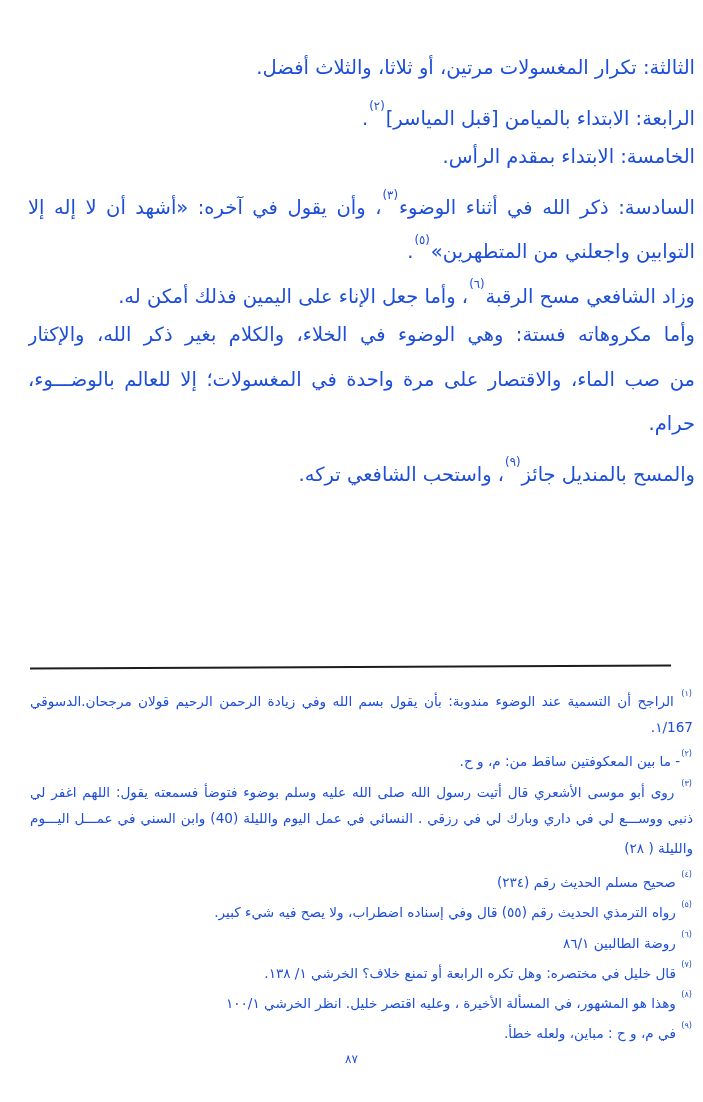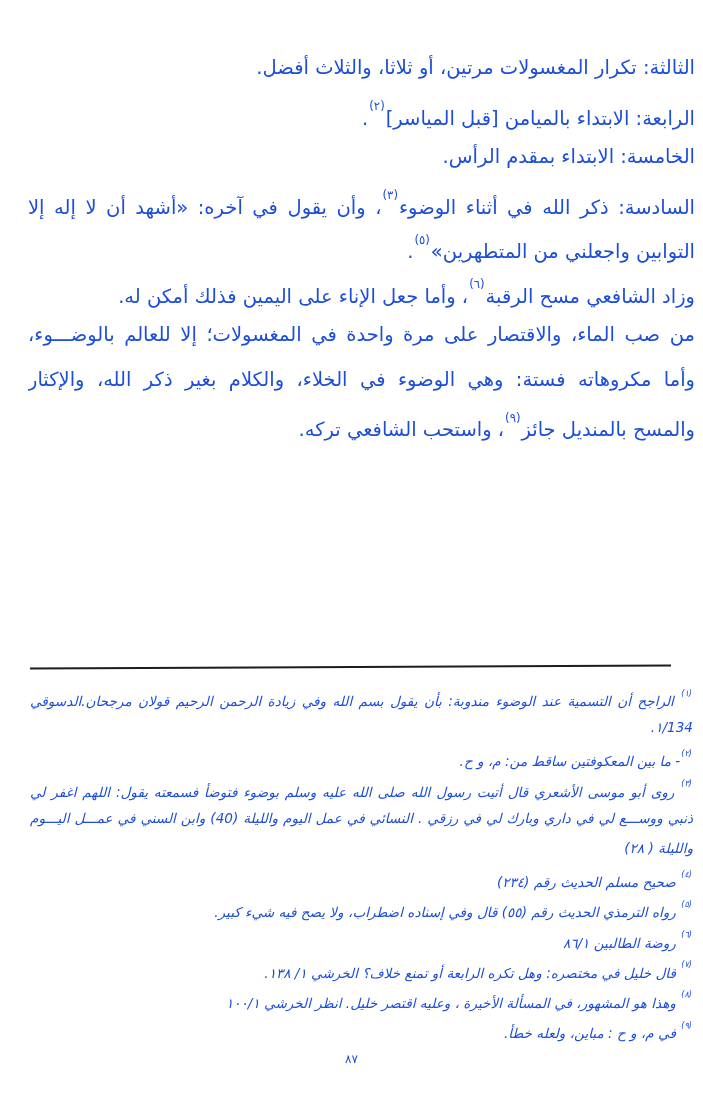--- a/index.html
+++ b/index.html
@@ -28,21 +28,21 @@
   }
   .main-text .line { height: 44.5px; overflow: hidden; }
   .footnotes {
     position: absolute;
     top: 682px;
     right: 10px;
     left: 30px;
     font-size: 13.6px;
     line-height: 30.2px;
   }
-  .footnotes .line { height: 30.2px; overflow: hidden; font-style: italic; }
+  .footnotes .line { height: 30.2px; overflow: hidden; }
   .line { text-align: right; white-space: nowrap; }
   .line.just {
     white-space: normal;
     text-align: justify;
     text-align-last: justify;
   }
   sup.fnmark {
     font-size: 0.6em;
     position: relative;
     top: -0.55em;
@@ -72,28 +72,29 @@
 <body>
 
 <div class="page">
   <div class="main-text">
       <div class="line">الثالثة: تكرار المغسولات مرتين، أو ثلاثا، والثلاث أفضل.</div>
       <div class="line">الرابعة: الابتداء بالميامن [قبل المياسر]<sup class="fnmark">(٢)</sup>.</div>
       <div class="line">الخامسة: الابتداء بمقدم الرأس.</div>
       <div class="line just">السادسة: ذكر الله في أثناء الوضوء<sup class="fnmark">(٣)</sup>، وأن يقول في آخره: «أشهد أن لا إله إلا</div>
       <div class="line">التوابين واجعلني من المتطهرين»<sup class="fnmark">(٥)</sup>.</div>
       <div class="line">وزاد الشافعي مسح الرقبة<sup class="fnmark">(٦)</sup>، وأما جعل الإناء على اليمين فذلك أمكن له.</div>
+      <div class="line just">وأما مكروهاته فستة: وهي الوضوء في الخلاء، والكلام بغير ذكر الله، والإكثار</div>
       <div class="line just">من صب الماء، والاقتصار على مرة واحدة في المغسولات؛ إلا للعالم بالوضـــوء،</div>
-      <div class="line just">وأما مكروهاته فستة: وهي الوضوء في الخلاء، والكلام بغير ذكر الله، والإكثار</div>
+      <div class="line">حرام.</div>
       <div class="line">والمسح بالمنديل جائز<sup class="fnmark">(٩)</sup>، واستحب الشافعي تركه.</div>
     </div>
   <div class="separator"></div>
   <div class="footnotes">
       <div class="line just"><sup class="fnmark">(١)</sup> الراجح أن التسمية عند الوضوء مندوبة: بأن يقول بسم الله وفي زيادة الرحمن الرحيم قولان مرجحان.الدسوقي</div>
-      <div class="line">134/١.</div>
+      <div class="line">167/١.</div>
       <div class="line"><sup class="fnmark">(٢)</sup>- ما بين المعكوفتين ساقط من: م، و ح.</div>
       <div class="line just"><sup class="fnmark">(٣)</sup> روى أبو موسى الأشعري قال أتيت رسول الله صلى الله عليه وسلم بوضوء فتوضأ فسمعته يقول: اللهم اغفر لي</div>
       <div class="line just">ذنبي ووســـع لي في داري وبارك لي في رزقي . النسائي في عمل اليوم والليلة (40) وابن السني في عمـــل اليـــوم</div>
       <div class="line">والليلة ( ٢٨)</div>
       <div class="line"><sup class="fnmark">(٤)</sup> صحيح مسلم الحديث رقم (٢٣٤)</div>
       <div class="line"><sup class="fnmark">(٥)</sup> رواه الترمذي الحديث رقم (٥٥) قال وفي إسناده اضطراب، ولا يصح فيه شيء كبير.</div>
       <div class="line"><sup class="fnmark">(٦)</sup> روضة الطالبين ٨٦/١</div>
       <div class="line"><sup class="fnmark">(٧)</sup> قال خليل في مختصره: وهل تكره الرابعة أو تمنع خلاف؟ الخرشي ١/ ١٣٨.</div>
       <div class="line"><sup class="fnmark">(٨)</sup> وهذا هو المشهور، في المسألة الأخيرة ، وعليه اقتصر خليل. انظر الخرشي ١٠٠/١</div>
       <div class="line"><sup class="fnmark">(٩)</sup> في م، و ح : مباين، ولعله خطأ.</div>

